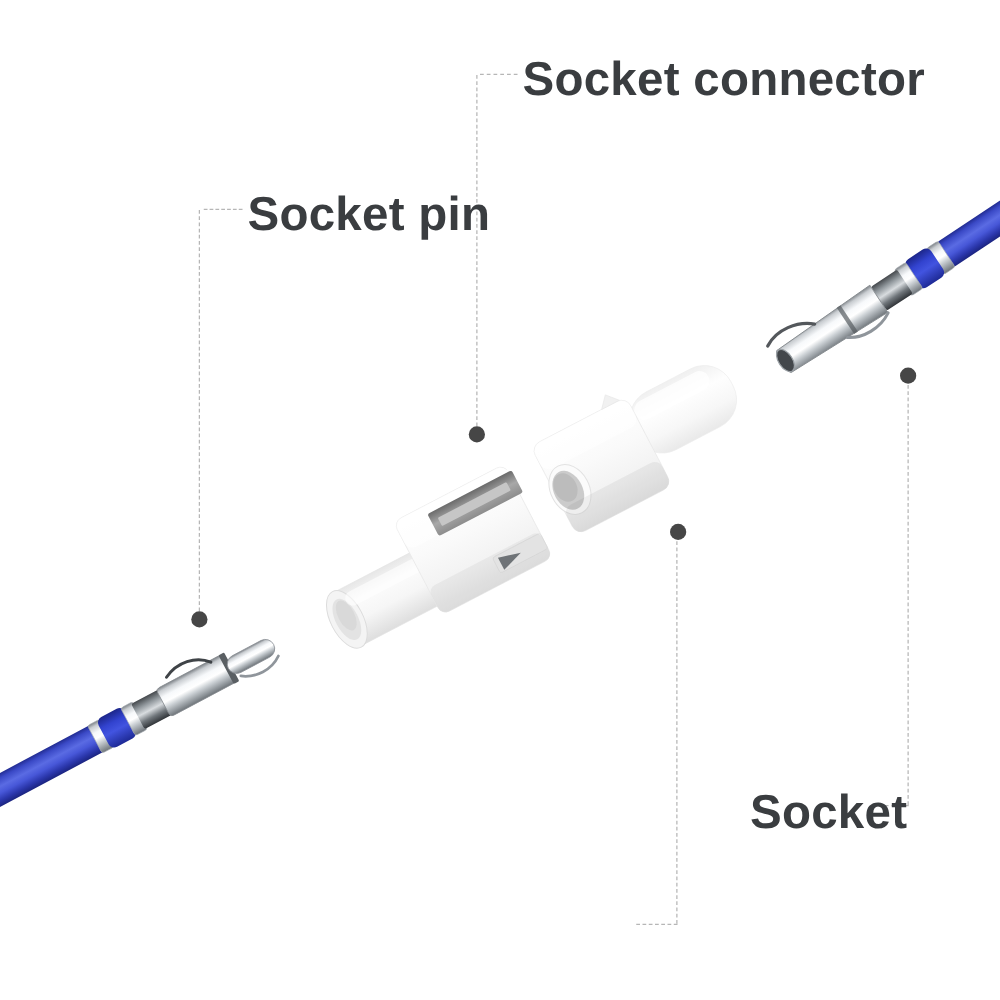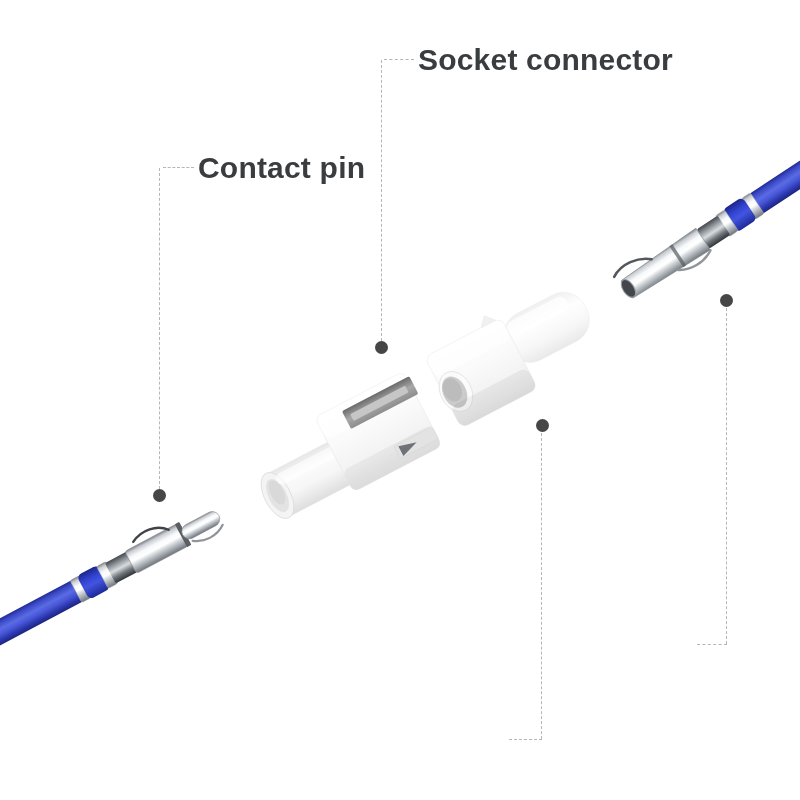--- a/index.html
+++ b/index.html
@@ -7,21 +7,21 @@
   .stage {
     position:relative; width:800px; height:800px; overflow:hidden;
     background:var(--background,#fff);
     font-family:"Liberation Sans", sans-serif;
   }
   .scene-svg { position:absolute; left:0; top:0; }
 
   .lbl {
     position:absolute;
     font-family:"Liberation Sans", sans-serif;
-    font-size:30px; font-weight:600; line-height:1;
+    font-size:38px; font-weight:600; line-height:1;
     color:var(--label-text,#3a3d40);
     letter-spacing:0.2px;
     white-space:nowrap;
   }
   #lbl-socket-connector { left:418px; top:45px; }
   #lbl-contact-pin     { left:198px; top:153px; }
   #lbl-socket          { left:600px; top:631px; }
   #lbl-plug-connector  { left:308px; top:722px; }
 
   .lh { position:absolute; height:0; border-top:1.5px dashed var(--leader-line,#b6b6b6); }
@@ -172,14 +172,15 @@
 
   <div class="lh" id="ld-so-h"></div>
   <div class="lv" id="ld-so-v"></div>
   <div class="dot" id="ld-so-dot"></div>
 
   <div class="lh" id="ld-pc-h"></div>
   <div class="lv" id="ld-pc-v"></div>
   <div class="dot" id="ld-pc-dot"></div>
 
   <div class="lbl" id="lbl-socket-connector">Socket connector</div>
-  <div class="lbl" id="lbl-contact-pin">Contact pin</div>
+  <div class="lbl" id="lbl-contact-pin">Socket pin</div>
+  <div class="lbl" id="lbl-socket">Socket</div>
 </div>
 
 </body></html>

